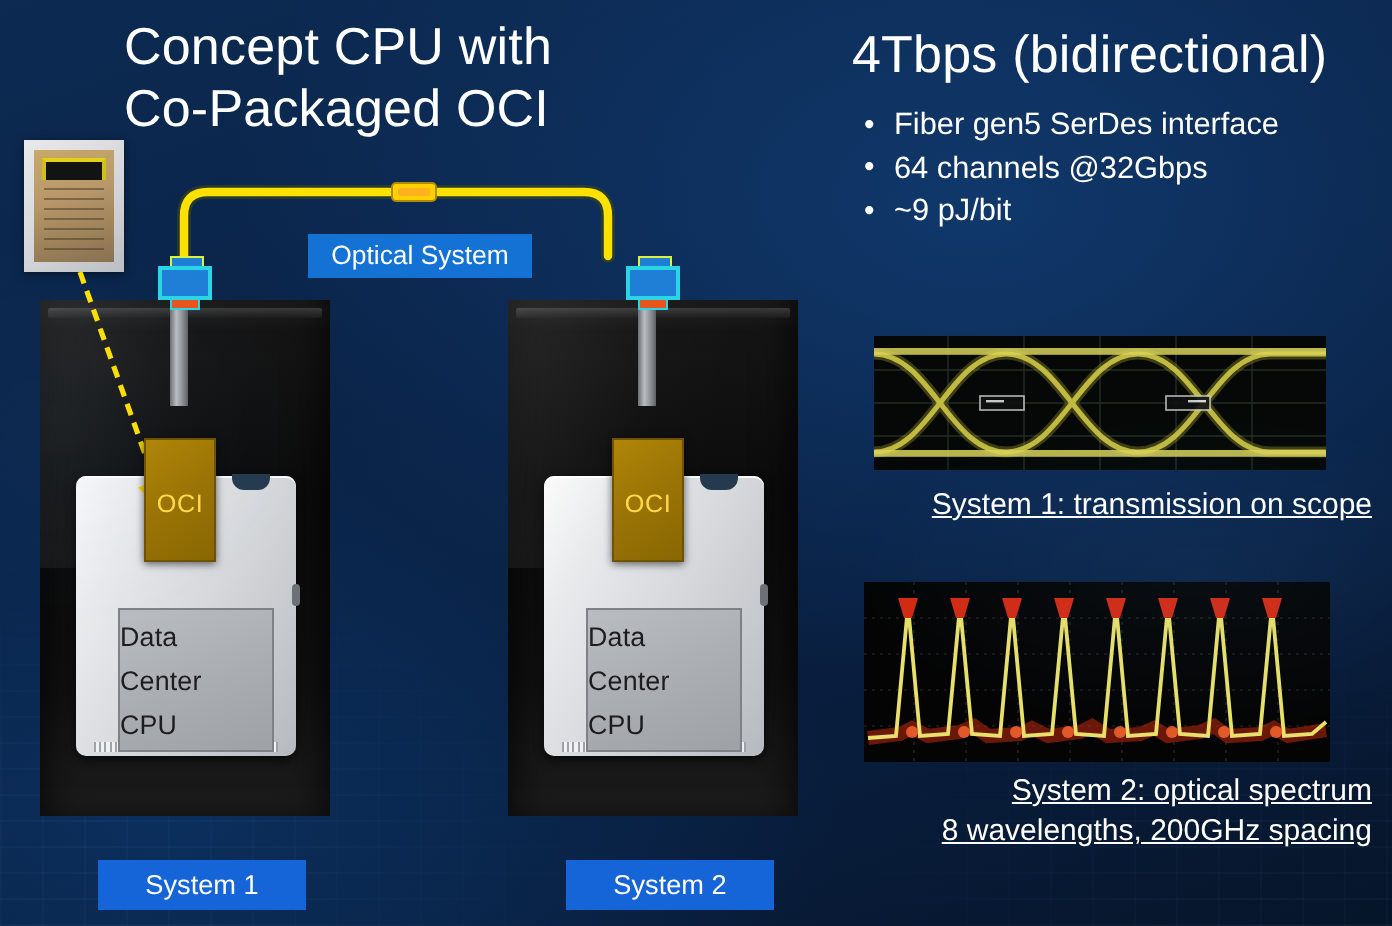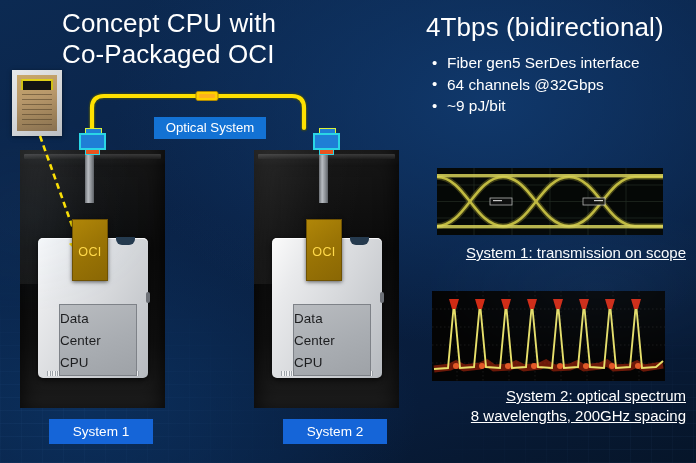--- a/index.html
+++ b/index.html
@@ -106,20 +106,21 @@
   }
 
   
   .sys-badge {
     width: 104px; height: 25px;
     background: #1565d8;
     color: #ffffff;
     font-size: 13.6px;
     line-height: 25px;
     text-align: center;
+    margin-top: 11px;
   }
   #badge1 { left: 49px;  top: 419px; }
   #badge2 { left: 283px; top: 419px; }
 
   
   .chassis {
     width: 145px; height: 258px;
     background:
       linear-gradient(180deg, #2b2b2b 0%, #151515 6%, #0b0b0b 38%, #101010 74%, #1a1a1a 94%, #272727 100%);
     box-shadow: inset 0 0 22px rgba(0,0,0,.9);

